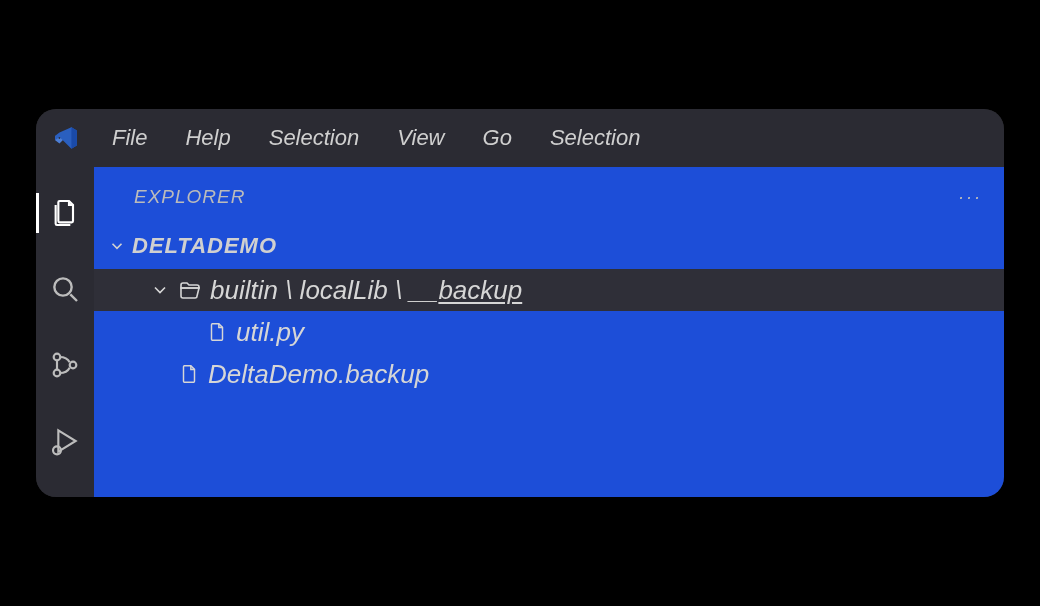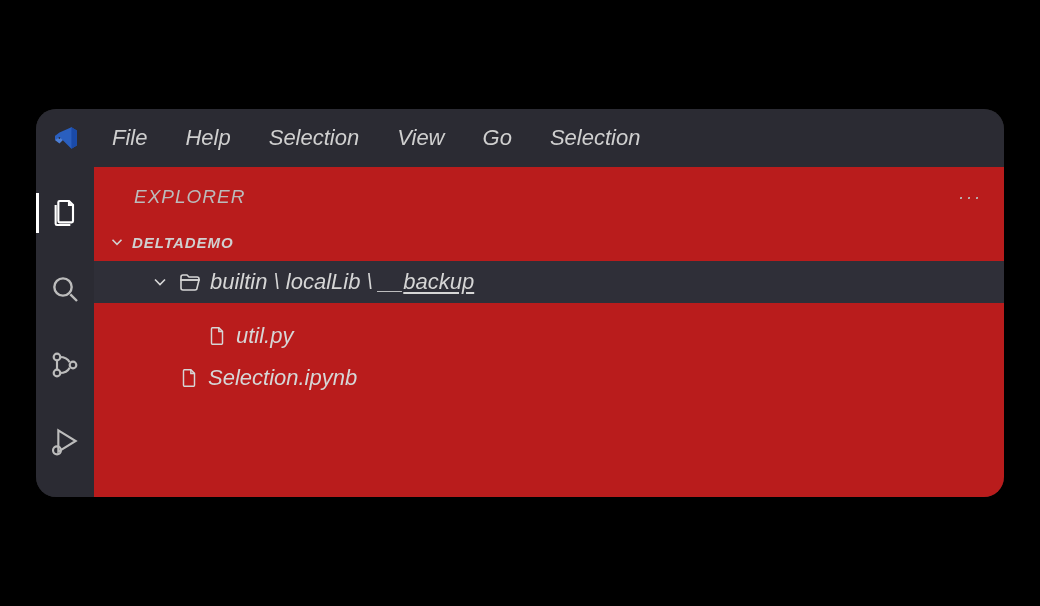--- a/index.html
+++ b/index.html
@@ -59,62 +59,62 @@
     }
     .activity-item.active::before {
       content: "";
       position: absolute; left: -9px; top: -4px; bottom: -4px;
       width: 3px; background: #ffffff;
     }
     .activity-item svg { stroke: #bcbcbc; }
     .activity-item.active svg { stroke: #ffffff; }
 
     .sidebar {
-      flex: 1; background: #b91c1c;
+      flex: 1; background: #1d4ed8;
       display: flex; flex-direction: column;
       color: #cfcfcf;
       min-width: 0;
     }
     .sidebar-header {
       height: 60px;
       display: flex; align-items: center; justify-content: space-between;
       padding: 0 22px 0 40px;
       font-size: 19px;
       letter-spacing: 1px;
       color: #bbbbbb;
     }
     .dots { color: #bbbbbb; font-size: 18px; letter-spacing: 2px; }
 
     .ws-header {
       display: flex; align-items: center;
       padding: 6px 14px;
-      font-size: 15px;
+      font-size: 22px;
       font-weight: 700;
       letter-spacing: 1px;
       color: #d0d0d0;
       cursor: pointer;
       gap: 6px;
     }
     .ws-header .chev { display: inline-flex; }
 
     .tree { padding-top: 4px; }
     .tree-row {
       display: flex; align-items: center;
       height: 42px;
       padding-left: 16px;
-      font-size: 22px;
+      font-size: 26px;
       color: #d6d6d6;
       cursor: pointer;
       gap: 8px;
     }
     .tree-row.selected {
       background: #2f2f38;
     }
     .indent-1 { padding-left: 56px; }
-    .indent-2 { padding-left: 112px; margin-top: 12px; }
+    .indent-2 { padding-left: 112px; }
     .indent-1b { padding-left: 84px; }
 
     .file-icon, .folder-icon, .chev-icon {
       display: inline-flex; align-items: center; justify-content: center;
     }
     .file-icon svg, .folder-icon svg { stroke: #d6d6d6; }
     .chev-icon svg { stroke: #d6d6d6; }
 
     .path-underline { text-decoration: underline; text-underline-offset: 3px;}
   </style>
@@ -227,20 +227,20 @@
           <span>util.py</span>
         </div>
 
         <div class="tree-row indent-1b">
           <span class="file-icon">
             <svg width="22" height="22" viewBox="0 0 24 24" fill="none" stroke-width="1.6">
               <path d="M7 3h7l4 4v13a1 1 0 0 1-1 1H7a1 1 0 0 1-1-1V4a1 1 0 0 1 1-1z"></path>
               <path d="M14 3v4h4"></path>
             </svg>
           </span>
-          <span>Selection.ipynb</span>
+          <span>DeltaDemo.backup</span>
         </div>
 
       </div>
     </div>
 
   </div>
 </div>
 
 </body></html>

